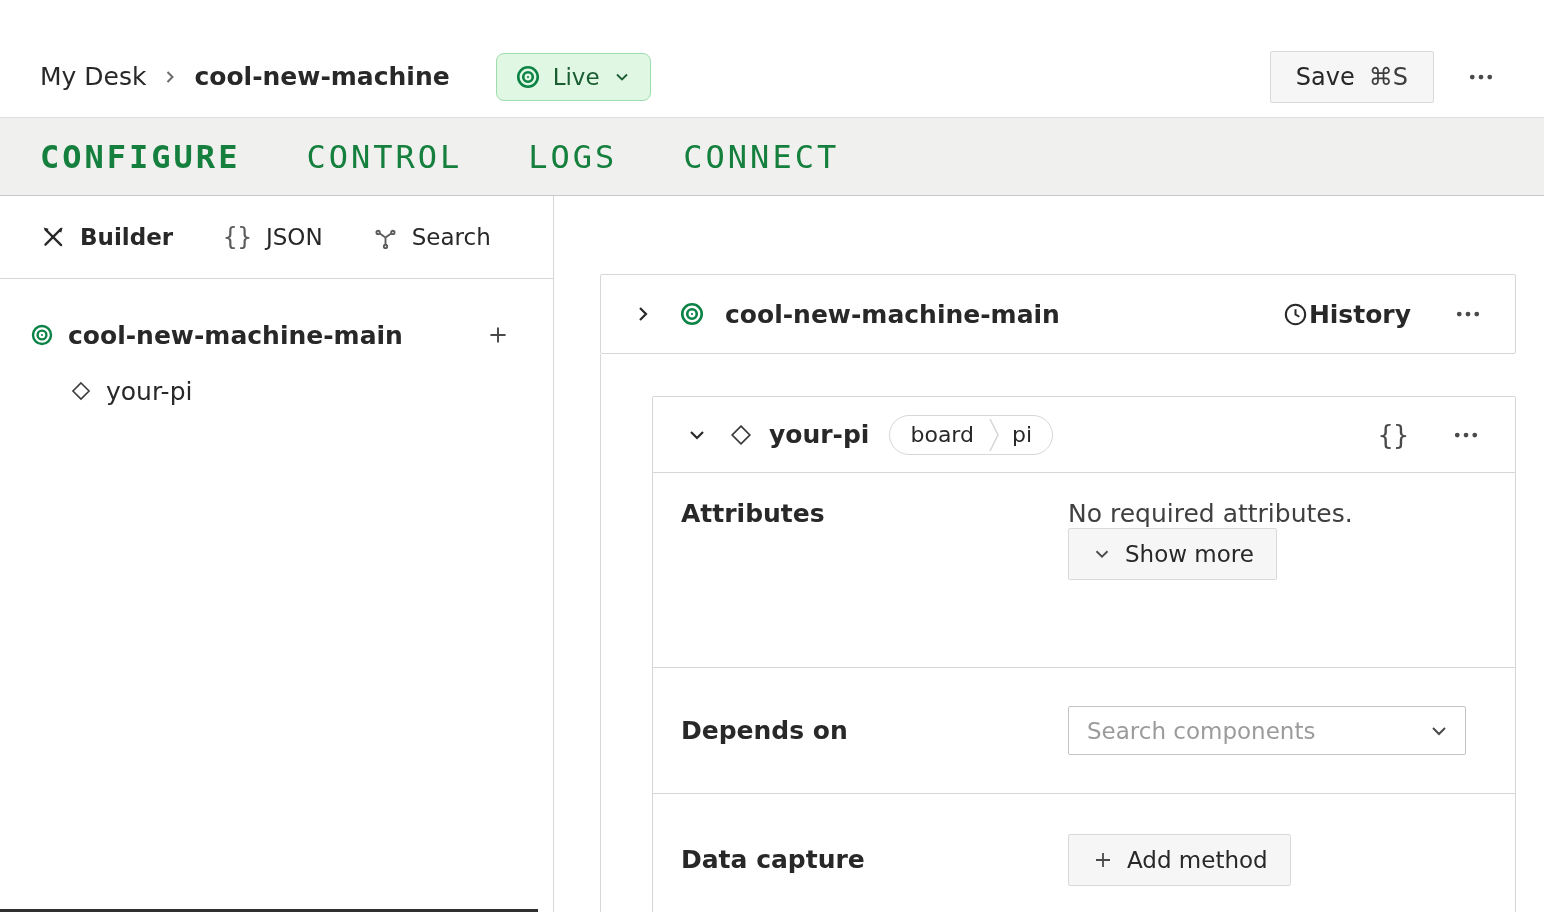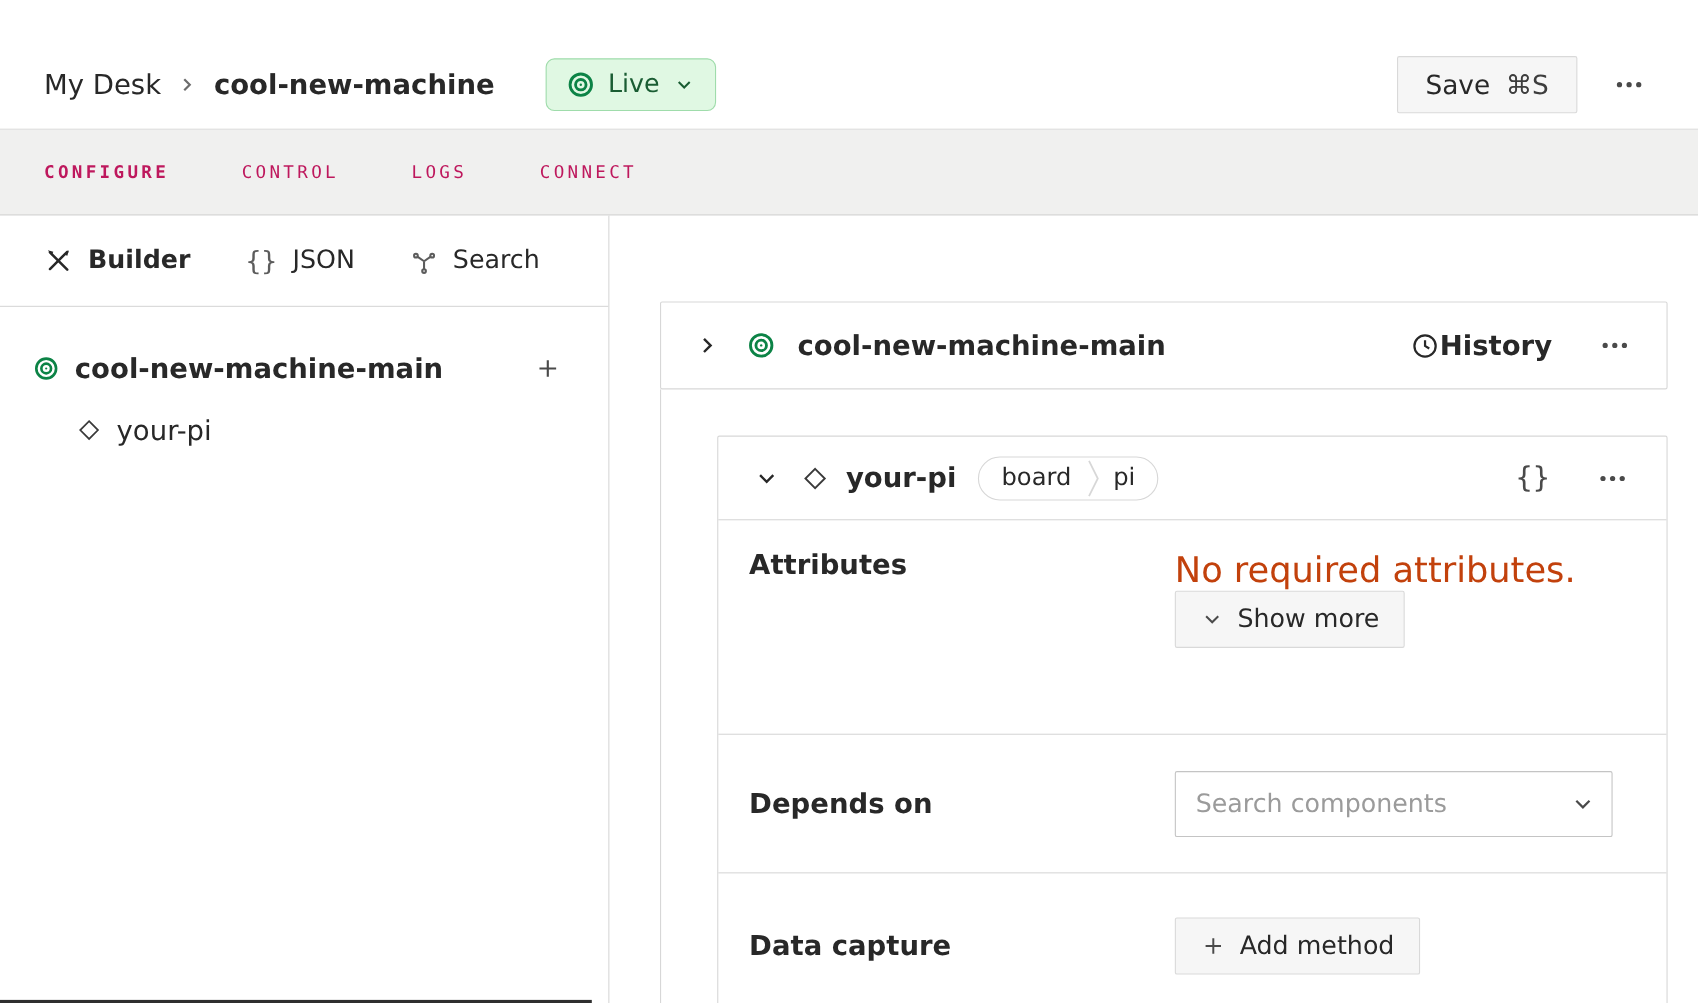--- a/index.html
+++ b/index.html
@@ -37,21 +37,21 @@
   .menu-btn { margin-left:24px; padding:8px; color:#4a4a4a; }
 
   
   .tabbar {
     height:79px; flex:0 0 79px; background:var(--tabbar-bg,#f0f0ef);
     border-top:1px solid #e0e0e0; border-bottom:1px solid #c9c9c9;
     display:flex; align-items:center; padding:0 40px; gap:66px;
   }
   .tab {
     font-family:"DejaVu Sans Mono","Liberation Mono",monospace;
-    font-size:16px; letter-spacing:3px; color:#be185d; padding:6px 0;
+    font-size:32px; letter-spacing:3px; color:#15803d; padding:6px 0;
   }
   .tab.active { font-weight:700; }
 
   
   .content { flex:1; display:flex; min-height:0; }
 
   .sidebar { width:554px; flex:0 0 554px; border-right:1px solid var(--border,#d7d7d7);
     display:flex; flex-direction:column; position:relative; background:#fff; }
   .mode-row { height:83px; flex:0 0 83px; border-bottom:1px solid var(--border,#d7d7d7);
     display:flex; align-items:center; padding:0 40px; gap:50px; }
@@ -95,28 +95,28 @@
   .badge-sep { color:#d7d7d7; }
   .braces-btn { font-family:"DejaVu Sans Mono","Liberation Mono",monospace; font-size:26px; color:#4a4a4a; padding:4px; }
 
   .row { display:flex; padding:26px 28px; }
   .row + .row { border-top:1px solid var(--border,#d7d7d7); }
   .row-label { width:387px; flex:0 0 387px; font-size:25px; font-weight:700; }
   .row-attributes { min-height:194px; align-items:flex-start; }
   .row-depends { min-height:126px; align-items:center; padding-top:0; padding-bottom:0; }
   .row-capture { min-height:132px; align-items:center; padding-top:0; padding-bottom:0; }
 
-  .attr-empty { font-size:32px; color:#c2410c;text-align:center; }
+  .attr-empty { font-size:25px; color:#404040;text-align:center; }
   .gray-btn { display:inline-flex; align-items:center; gap:12px;
     background:var(--button-bg,#f6f6f6); border:1px solid #d9d9d9; border-radius:2px;
     padding:12px 22px; font-size:23px; color:#282828; }
   .show-more { }
   .gray-btn .chev { color:#4a4a4a; }
 
-  .combo { width:398px; height:60px; border:1px solid #c4c4c4; border-radius:2px;
+  .combo { width:398px; height:49px; border:1px solid #c4c4c4; border-radius:2px;
     display:flex; align-items:center; padding:0 14px 0 18px; background:#fff; }
   .combo input { flex:1; min-width:0; border:none; outline:none; background:transparent;
     font-size:23px; font-family:inherit; color:#282828; }
   .combo input::placeholder { color:var(--muted-text,#9b9b9b); }
   .combo .chev { color:#4a4a4a; }
 </style>
 </head>
 <body>
 
 <div class="app">

